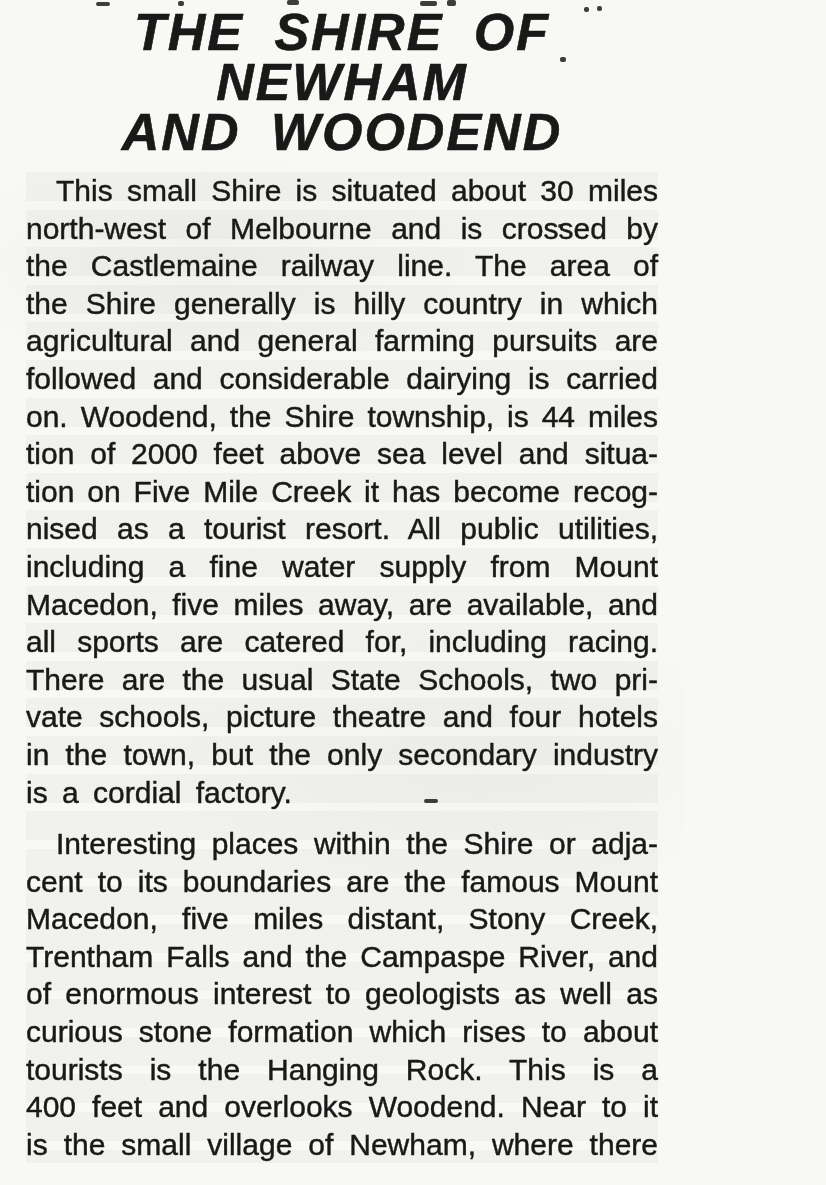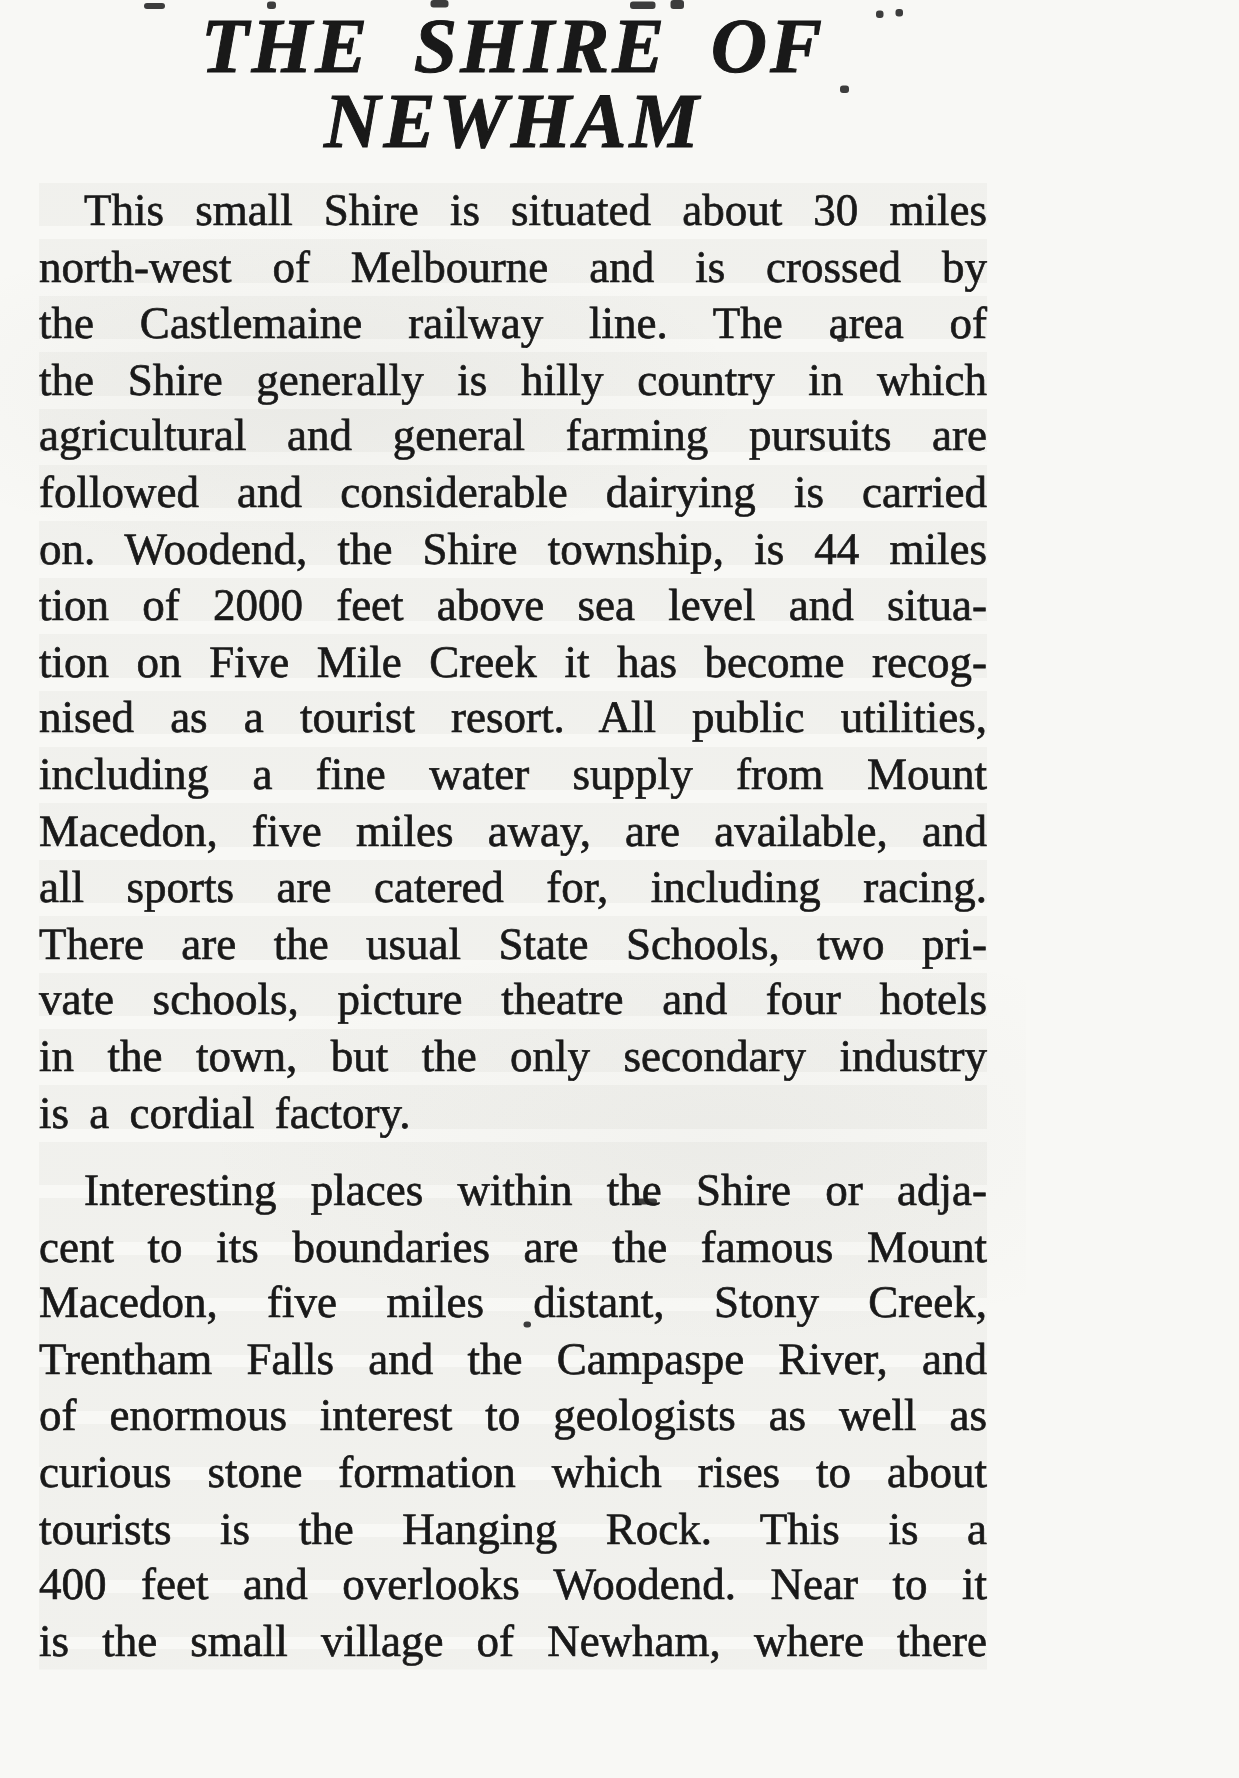--- a/index.html
+++ b/index.html
@@ -12,21 +12,21 @@
   }
   .page {
     position: relative;
     width: 684px;
     height: 1185px;
     background:
       radial-gradient(ellipse 420px 160px at 30% 22%, rgba(110,110,100,0.05), rgba(0,0,0,0) 70%),
       radial-gradient(ellipse 500px 200px at 70% 64%, rgba(110,110,100,0.04), rgba(0,0,0,0) 70%),
       #f8f8f5;
     color: #191919;
-    font-family: Liberation Serif, serif;
+    font-family: Liberation Sans, sans-serif;
   }
   .title {
     margin: 0;
     padding-top: 7px;
     text-align: center;
     font-style: italic;
     font-weight: bold;
     font-size: 52px;
     line-height: 50px;
     letter-spacing: 2px;
@@ -78,20 +78,21 @@
   <div class="speck" style="left:447px; top:0px;  width:9px;  height:6px;"></div>
   <div class="speck" style="left:584px; top:7px;  width:5px;  height:5px;"></div>
   <div class="speck" style="left:597px; top:6px;  width:5px;  height:5px;"></div>
   <div class="speck" style="left:560px; top:57px; width:6px;  height:5px;"></div>
   <div class="speck" style="left:558px; top:224px;width:5px;  height:4px;"></div>
   <div class="speck" style="left:424px; top:799px;width:14px; height:4px;"></div>
   <div class="speck" style="left:349px; top:881px;width:5px;  height:4px;"></div>
 
   <h1 class="title">
     <div class="title-line">THE SHIRE OF NEWHAM</div>
+    <div class="title-line">AND WOODEND</div>
   </h1>
 
   <div class="article-body">
 
     <div class="paragraph">
       <div class="line indent">This small Shire is situated about 30 miles</div>
       <div class="line">north-west of Melbourne and is crossed by</div>
       <div class="line">the Castlemaine railway line. The area of</div>
       <div class="line">the Shire generally is hilly country in which</div>
       <div class="line">agricultural and general farming pursuits are</div>

